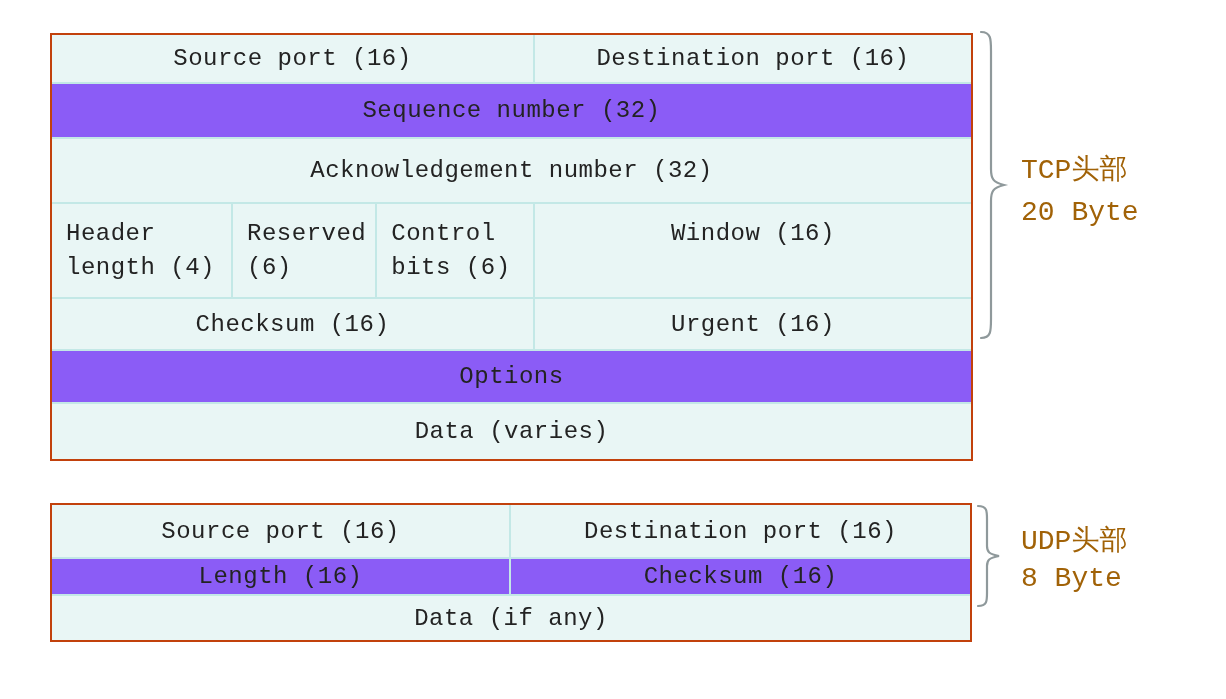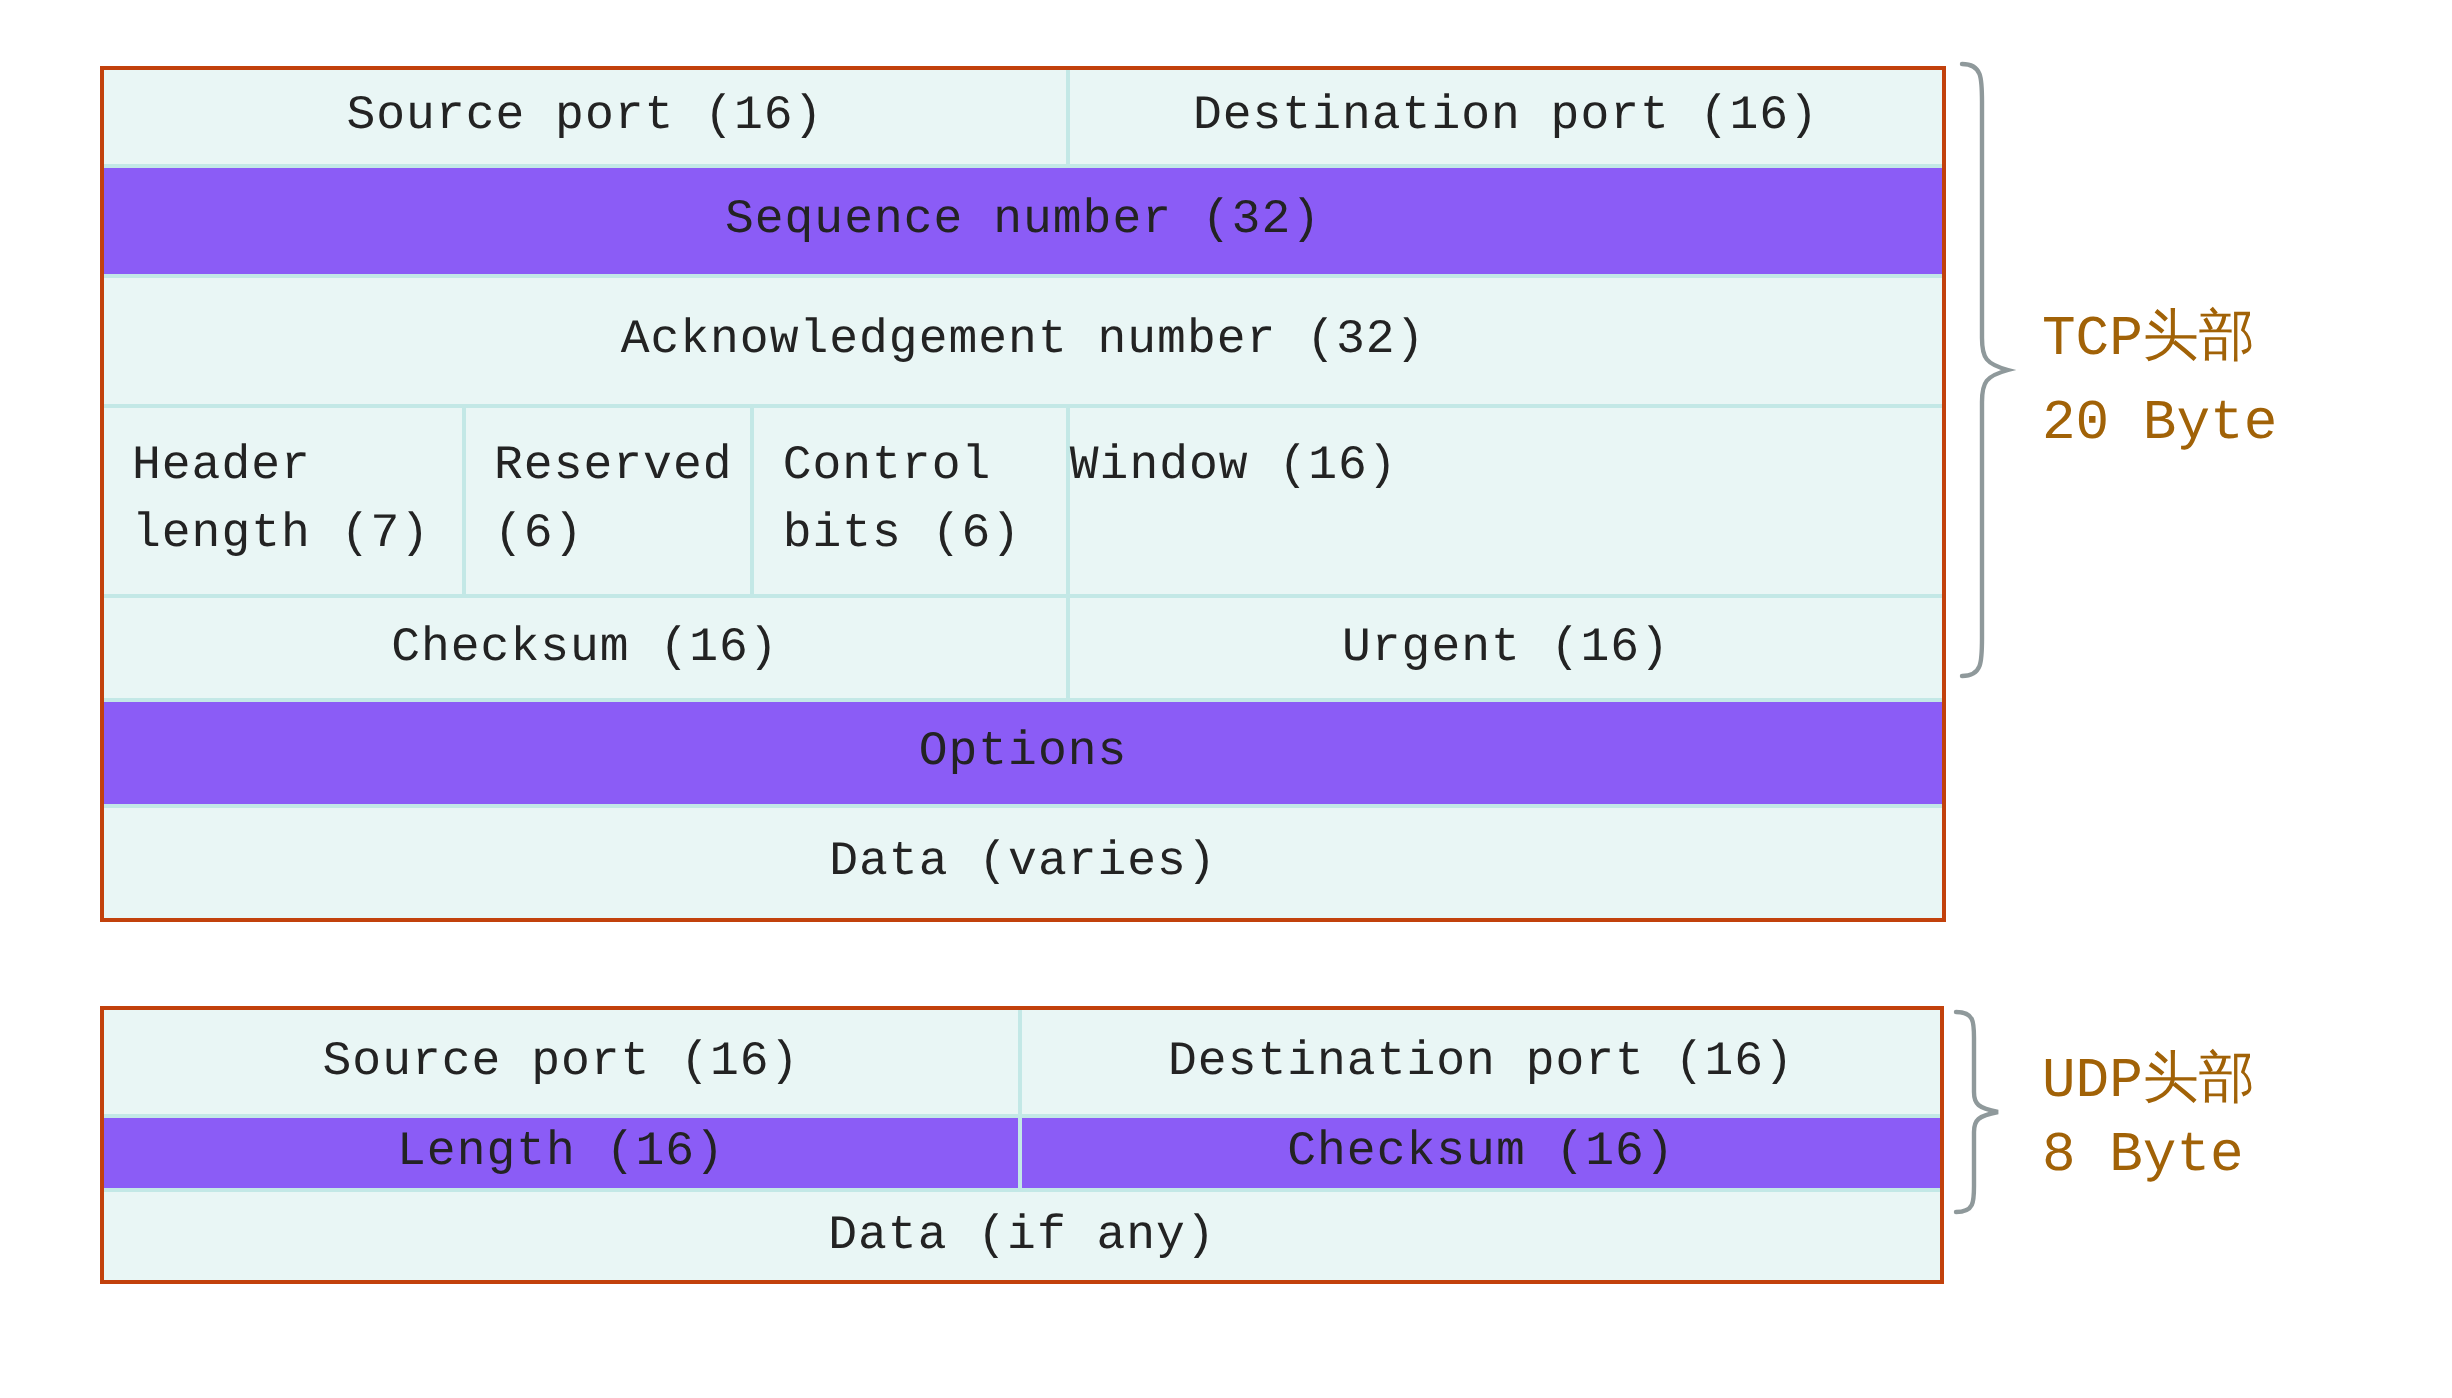--- a/index.html
+++ b/index.html
@@ -57,21 +57,21 @@
     padding: 13px 6px 0 14px;
     line-height: 34px;
     text-align: left;
     white-space: normal;
   }
   
   .cell.topcenter {
     display: block;
     padding-top: 13px;
     line-height: 34px;
-    text-align: left;
+    text-align: center;
   }
   .brace {
     position: absolute;
   }
   .brace svg {
     display: block;
   }
   .annotation {
     position: absolute;
     font-size: 28px;
@@ -97,21 +97,21 @@
 
     <div class="row" style="height:55px;">
       <div class="cell lite" style="width:100%;">Sequence number (32)</div>
     </div>
 
     <div class="row" style="height:65px;">
       <div class="cell" style="width:100%;">Acknowledgement number (32)</div>
     </div>
 
     <div class="row" style="height:95px;">
-      <div class="cell wrap" style="width:19.7%;">Header length (7)</div>
+      <div class="cell wrap" style="width:19.7%;">Header length (4)</div>
       <div class="cell wrap" style="width:15.7%;">Reserved (6)</div>
       <div class="cell wrap" style="width:17.15%;">Control bits (6)</div>
       <div class="cell topcenter" style="width:47.45%;">Window (16)</div>
     </div>
 
     <div class="row" style="height:52px;">
       <div class="cell" style="width:52.55%;">Checksum (16)</div>
       <div class="cell" style="width:47.45%;">Urgent (16)</div>
     </div>
 

